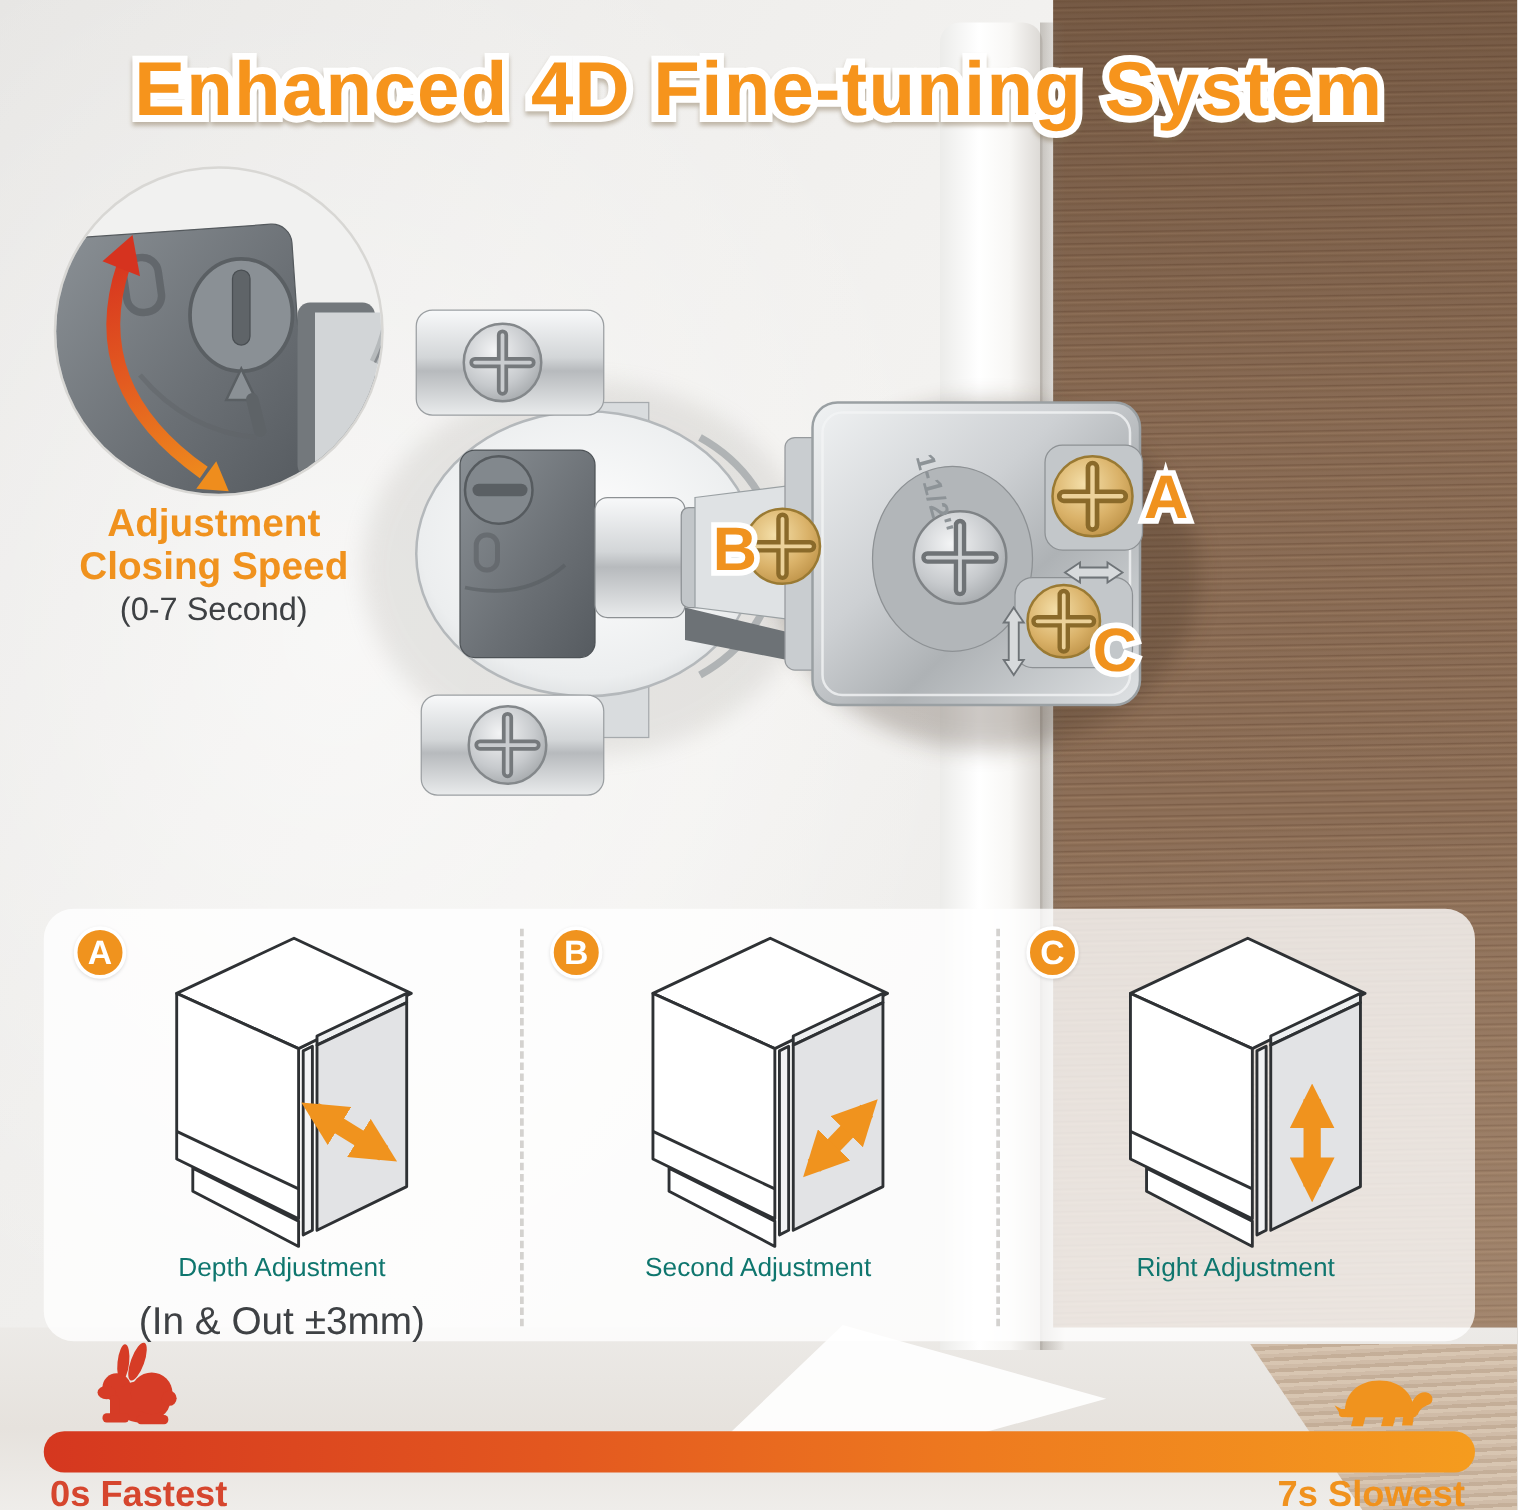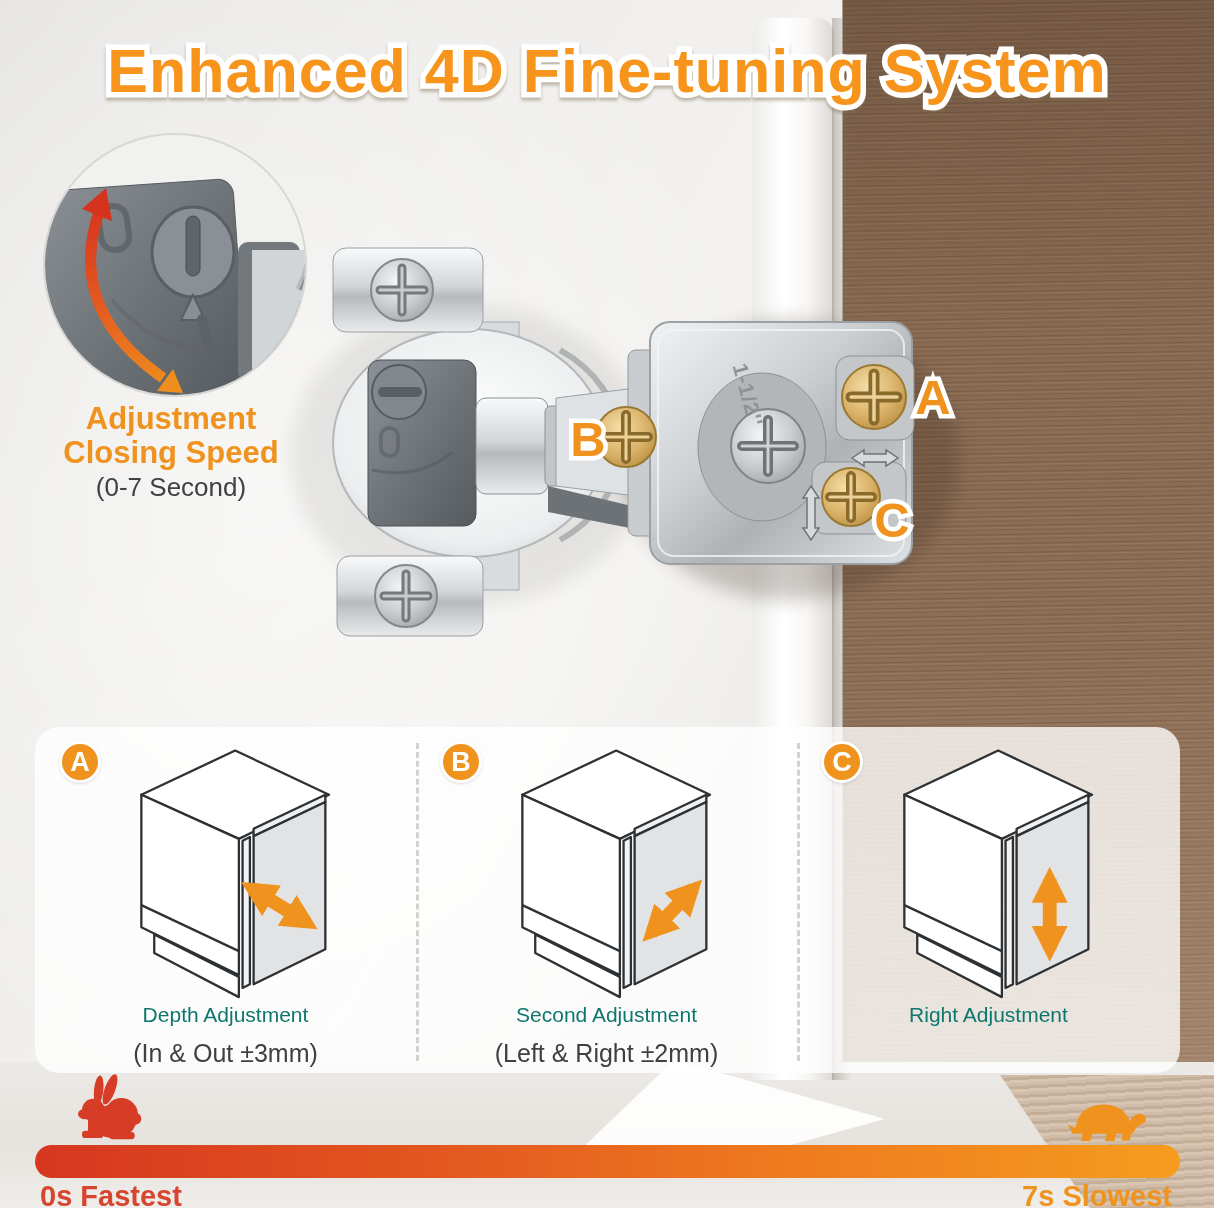--- a/index.html
+++ b/index.html
@@ -41,21 +41,21 @@
     background:rgba(255,255,255,.78);}
   .col{position:absolute;top:0;height:346px;text-align:center;}
   .col.a{left:0;width:381px;} .col.b{left:381px;width:381px;} .col.c{left:762px;width:383px;}
   .divider{position:absolute;top:16px;height:318px;width:0;border-left:3px dashed #d4d2cf;}
   .divider.d1{left:381px;} .divider.d2{left:762px;}
   .badge{position:absolute;left:24px;top:14px;width:42px;height:42px;border-radius:50%;
     background:#F0931E;border:3px solid #ffffff;color:#fff;font-size:27px;font-weight:bold;
     line-height:37px;text-align:center;box-shadow:0 1px 3px rgba(0,0,0,.12);}
   .cab{position:absolute;left:50%;top:16px;transform:translateX(-50%);width:276px;height:258px;}
   .cap1{position:absolute;left:0;top:276px;width:100%;font-size:21px;font-weight:normal;color:#0f766e;}
-  .cap2{position:absolute;left:0;top:312px;width:100%;font-size:25px;color:#3E4144;}
+  .cap2{position:absolute;left:0;top:312px;width:100%;font-size:31px;color:#3E4144;}
 
   
   .speedbar{position:absolute;left:35px;top:1145px;width:1145px;height:33px;border-radius:17px;
     background:linear-gradient(90deg,#D5371F 0%,#E3571F 35%,#EE7A1F 65%,#F59C1E 100%);}
   .fast-ico{position:absolute;left:68px;top:1072px;width:80px;height:72px;}
   .slow-ico{position:absolute;left:1062px;top:1096px;width:88px;height:48px;}
   .fast-label{position:absolute;left:40px;top:1180px;font-size:29px;font-weight:bold;color:#D6462E;}
   .slow-label{position:absolute;right:42px;top:1180px;font-size:29px;font-weight:bold;color:#F0921E;text-align:right;}
 
   svg text{font-family:"Liberation Sans","DejaVu Sans",sans-serif;}
@@ -259,21 +259,20 @@
       <div class="cap2">(In &amp; Out ±3mm)</div>
     </div>
 
     <div class="col b">
       <div class="badge">B</div>
       <svg class="cab" viewBox="0 0 300 280">
         <use href="#cabinet"></use>
         <path d="M198,206 L244,158" stroke="#F0931E" stroke-width="15" marker-start="url(#ah)" marker-end="url(#ah)" fill="none"></path>
       </svg>
       <div class="cap1">Second Adjustment</div>
-      <div class="cap2">(Left &amp; Right ±2mm)</div>
     </div>
 
     <div class="col c">
       <div class="badge">C</div>
       <svg class="cab" viewBox="0 0 300 280">
         <use href="#cabinet"></use>
         <path d="M216,148 L216,224" stroke="#F0931E" stroke-width="15" marker-start="url(#ah)" marker-end="url(#ah)" fill="none"></path>
       </svg>
       <div class="cap1">Right Adjustment</div>
     </div>

